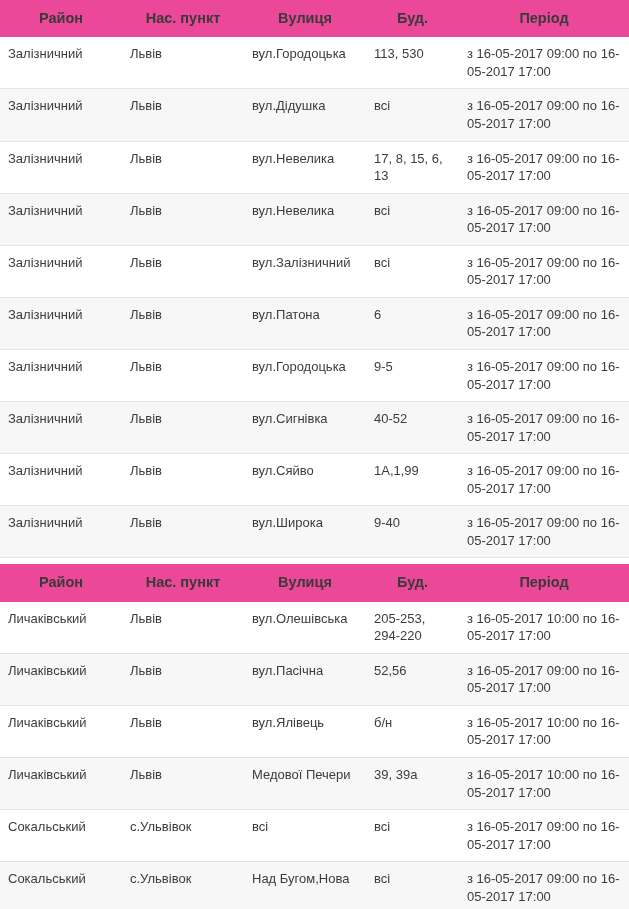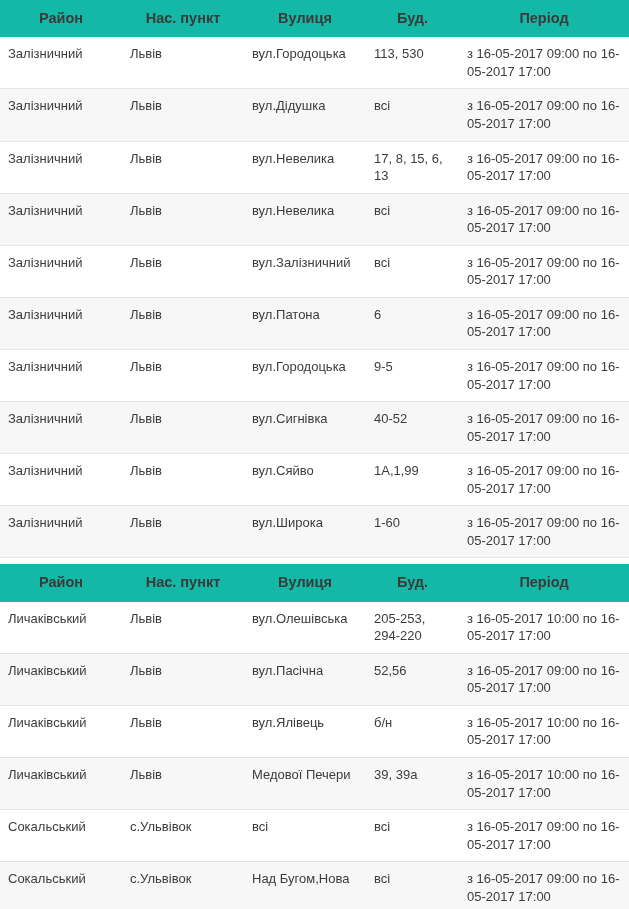--- a/index.html
+++ b/index.html
@@ -11,21 +11,21 @@
     width: 629px;
     font-family: "Liberation Sans", sans-serif;
     color: #333333;
   }
   table.outage-table {
     width: 629px;
     border-collapse: collapse;
     table-layout: fixed;
   }
   table.outage-table th {
-    background: #14b8a6;
+    background: #ec4899;
     color: #3a3a3a;
     font-size: 14.5px;
     font-weight: bold;
     text-align: center;
     padding: 10px 6px;
     border: none;
     line-height: 1.2;
   }
   table.outage-table td {
     font-size: 13px;
@@ -138,21 +138,21 @@
         <td>Залізничний</td>
         <td>Львів</td>
         <td>вул.Сяйво</td>
         <td>1А,1,99</td>
         <td class="period-cell">з 16-05-2017 09:00 по 16-05-2017 17:00</td>
       </tr>
       <tr class="row-alt">
         <td>Залізничний</td>
         <td>Львів</td>
         <td>вул.Широка</td>
-        <td>1-60</td>
+        <td>9-40</td>
         <td class="period-cell">з 16-05-2017 09:00 по 16-05-2017 17:00</td>
       </tr>
     </tbody>
   </table>
 
   <div class="header-spacer"></div>
 
   <table class="outage-table">
     <colgroup>
       <col class="c-district">

